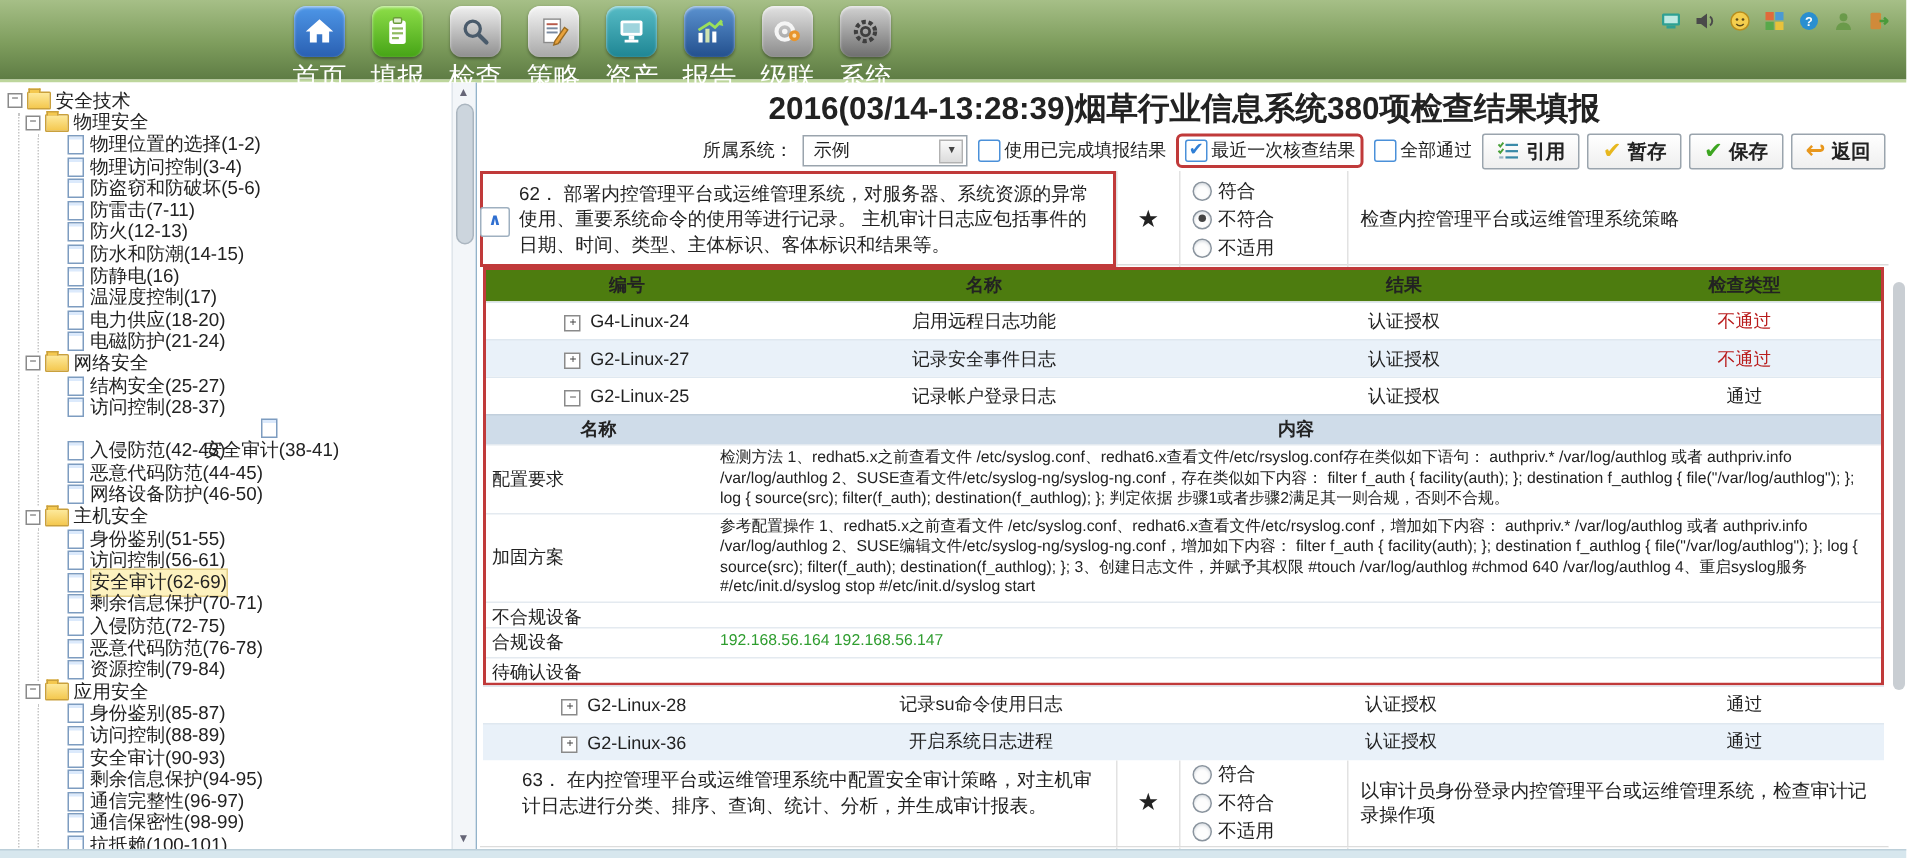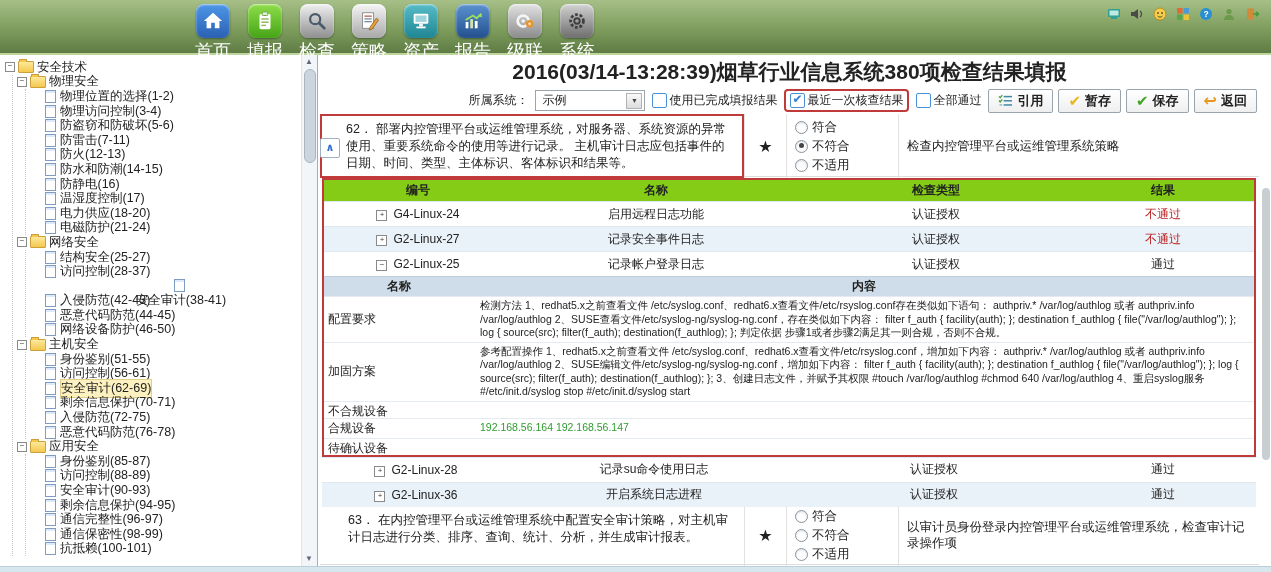--- a/index.html
+++ b/index.html
@@ -71,21 +71,21 @@
   .radiocell{display:flex;flex-direction:column;justify-content:center;gap:2px;padding-left:8px;}
   .ropt{display:flex;align-items:center;gap:4px;cursor:pointer;text-align:center;}
   .rdot{width:11px;height:11px;border:1px solid #8a949e;border-radius:50%;background:#fdfdfd;
     position:relative;flex:none;box-shadow:inset 0 1px 2px #d8dde2;}
   .rdot.on::after{content:"";position:absolute;left:2.5px;top:2.5px;width:5px;height:5px;
     border-radius:50%;background:#444;}
   .remarkcell{display:flex;align-items:center;padding:4px 8px;line-height:16px;}
   
   .tbl{width:934px;margin-left:2px;font-size:12px;margin-top:1px;}
   .red-section{border:2px solid #c03a3a;}
-  .t-head{display:grid;grid-template-columns:188px 288px 272px 1fr;background:#84cc16;
+  .t-head{display:grid;grid-template-columns:188px 288px 272px 1fr;background:#4d7c0f;
     font-weight:bold;height:21px;align-items:center;text-align:center;}
   .t-row{display:grid;grid-template-columns:188px 288px 272px 1fr;height:24px;align-items:center;
     text-align:center;border-top:1px solid #dfe8f0;background:#fff;cursor:pointer;}
   .t-row.alt{background:#e9f1f9;}
   .texp{display:inline-block;width:9px;height:9px;border:1px solid #8a8a8a;background:#fff;
     font-size:8px;line-height:7px;text-align:center;color:#444;margin-right:6px;vertical-align:1px;}
   .fail{color:#b91c1c;} .pass{color:#222;}
   .d-head{display:grid;grid-template-columns:150px 1fr;background:#cfdce9;font-weight:bold;
     height:19px;align-items:center;text-align:center;border-top:1px solid #c2cfdc;}
   .d-row{display:grid;grid-template-columns:150px 1fr;border-top:1px solid #e4eaf0;background:#fff;}
@@ -326,20 +326,24 @@
                 <span>剩余信息保护(70-71)</span>
               </div>
               <div class="trow" style="padding-left: 19px;">
                 <span class="doc"></span>
                 <span>入侵防范(72-75)</span>
               </div>
               <div class="trow" style="padding-left: 19px;">
                 <span class="doc"></span>
                 <span>恶意代码防范(76-78)</span>
               </div>
+              <div class="trow" style="padding-left: 19px;">
+                <span class="doc"></span>
+                <span>资源控制(79-84)</span>
+              </div>
             </div>
             <div class="trow" style="padding-left: 4px;">
               <span class="exp">−</span>
               <span class="folder"></span>
               <span>应用安全</span>
             </div>
             <div class="kids">
               <div class="trow" style="padding-left: 19px;">
                 <span class="doc"></span>
                 <span>身份鉴别(85-87)</span>
@@ -453,22 +457,22 @@
             </span>
           </div>
         <div class="qc remarkcell">检查内控管理平台或运维管理系统策略</div>
       </div>
 
       <div class="tbl">
         <div class="red-section">
           <div class="t-head" id="tHead">
               <div>编号</div>
               <div>名称</div>
+              <div>结果</div>
               <div>检查类型</div>
-              <div>结果</div>
             </div>
           <div id="tRowsA">
               <div class="t-row">
                 <div><span class="texp">+</span><span>G4-Linux-24</span></div>
                 <div>启用远程日志功能</div>
                 <div>认证授权</div>
                 <div class="fail">不通过</div>
               </div>
               <div class="t-row alt">
                 <div><span class="texp">+</span><span>G2-Linux-27</span></div>

